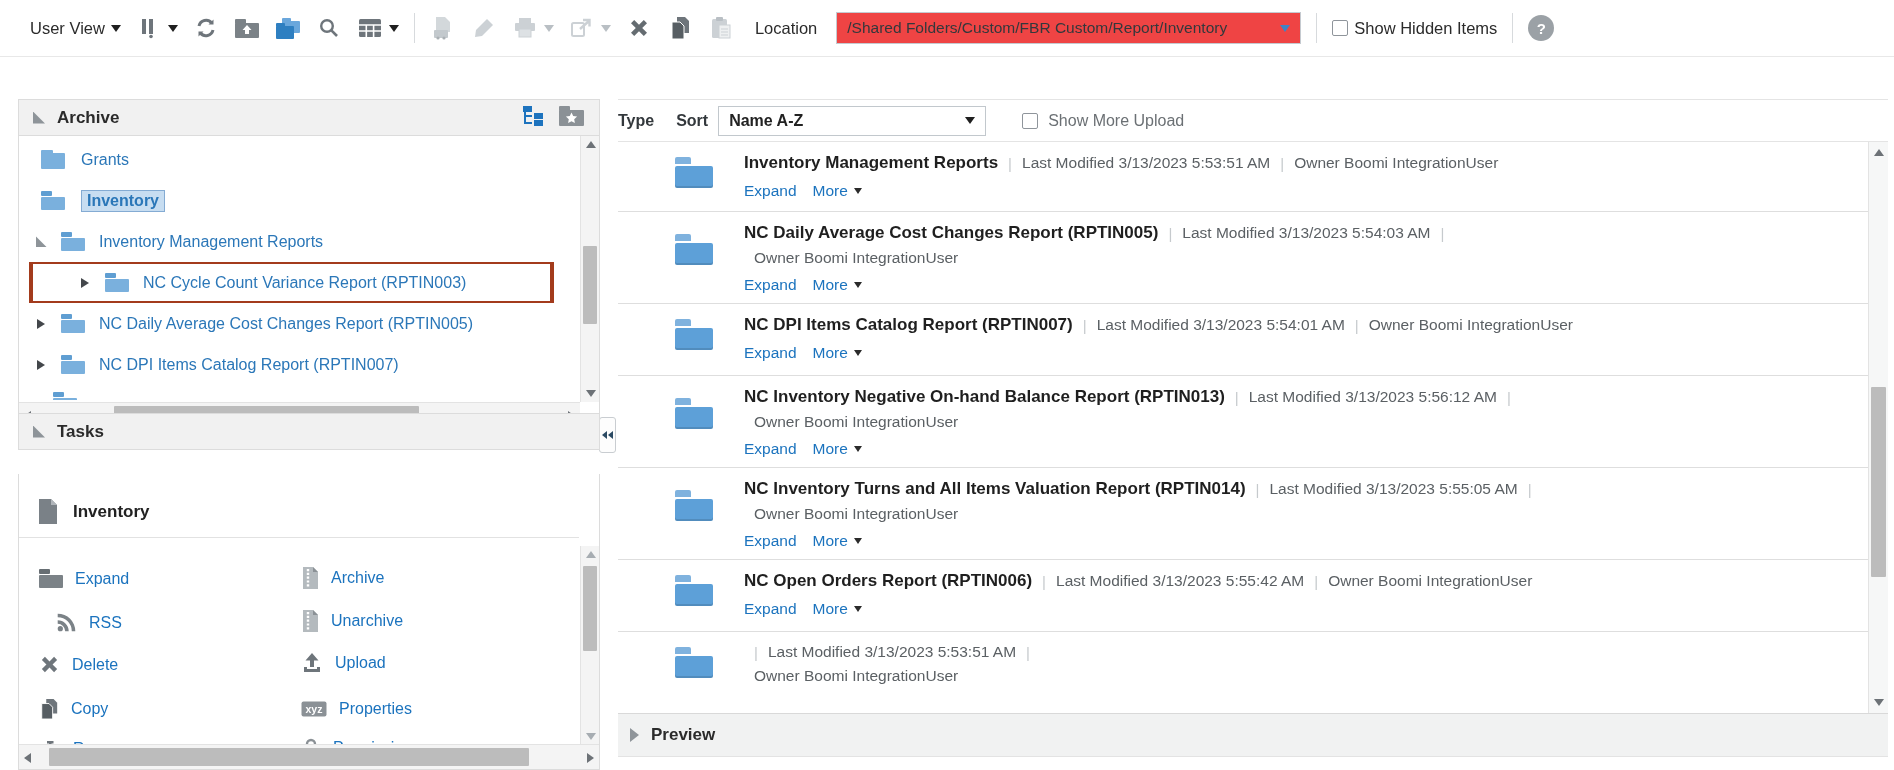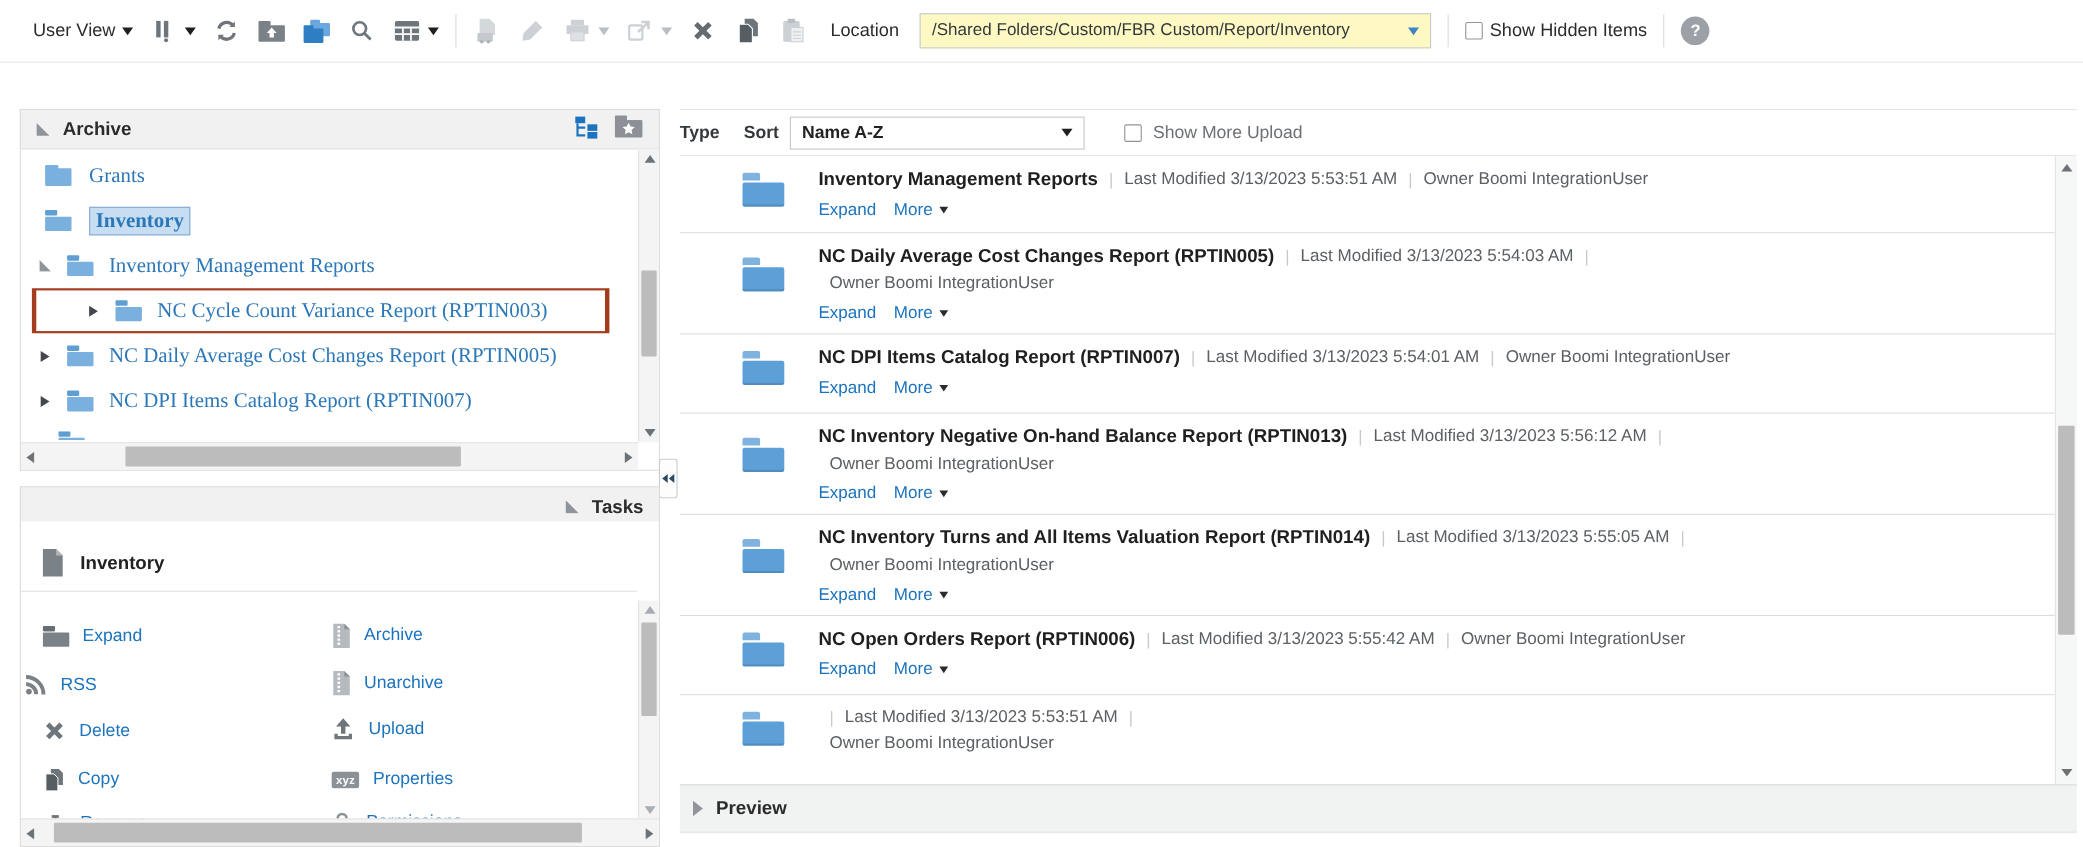--- a/index.html
+++ b/index.html
@@ -28,33 +28,33 @@
   .bfolder::after { content:"";position:absolute;left:0;top:9px;width:38px;height:22px;background:#5da0d8;border-radius:2px;box-shadow:inset 0 -2px 0 rgba(0,0,0,.12); }
   .gfolder { position:relative;width:24px;height:19px;flex:none; }
   .gfolder::before { content:"";position:absolute;left:0;top:0;width:11px;height:5px;background:#676e73;border-radius:1px; }
   .gfolder::after { content:"";position:absolute;left:0;top:6px;width:24px;height:13px;background:#7b8287;border-radius:1px; }
 
   
   #toolbar { position:absolute;left:0;top:0;width:1894px;height:57px;display:flex;align-items:center;padding:0 22px 0 30px;gap:15px;border-bottom:1px solid #e8e8e8;background:#fff; }
   .tb-btn { display:flex;align-items:center;gap:6px;cursor:default; }
   .tb-label { font-size:16.5px;color:#2b2b2b; }
   .tb-ico { display:flex;align-items:center;justify-content:center;width:26px;height:26px;flex:none; }
-  #loc-box { width:465px;height:32px;border:1px solid #c5cad0;display:flex;align-items:center;padding:0 10px;background:#fef9c3;margin-left:4px; }
+  #loc-box { width:465px;height:32px;border:1px solid #c5cad0;display:flex;align-items:center;padding:0 10px;background:#ef4444;margin-left:4px; }
   #loc-box .loc-text { font-size:15.5px;color:#33383c;white-space:nowrap;overflow:hidden;flex:1; }
   #help-btn { width:26px;height:26px;border-radius:50%;background:#9ba1a6;color:#fff;font-weight:bold;font-size:15px;display:flex;align-items:center;justify-content:center; }
 
   
   .panel-hdr { position:absolute;left:18px;width:582px;height:37px;background:#f1f1f1;border:1px solid #dcdcdc;display:flex;align-items:center;gap:12px;padding:0 14px; }
   .panel-hdr .ttl { font-size:17px;font-weight:bold;color:#2b2b2b; }
   #folders-hdr { top:99px; }
-  #tasks-hdr { top:442px;justify-content:flex-end; }
+  #tasks-hdr { top:413px; }
 
   #tree-box { position:absolute;left:18px;top:136px;width:582px;height:292px;background:#fff;border:1px solid #dcdcdc;border-top:none;overflow:hidden; }
   .trow { display:flex;align-items:center;height:41px;white-space:nowrap;overflow:hidden; }
-  .trow .lbl { font-size:19px;color:#2b77b8;margin-left:14px;font-family:Liberation Serif, serif; }
+  .trow .lbl { font-size:16px;color:#2b77b8;margin-left:14px; }
   .lvl0 { padding-left:22px; } .lvl0 .lbl { margin-left:16px; }
   .lvl1 { padding-left:12px; }
   .lvl2 { padding-left:56px; }
   .caret-box { width:20px;display:flex;justify-content:center;flex:none;margin-right:10px; }
   .sel-lbl { background:#c7ddf1;border:1px solid #84abd3;color:#17508d;font-weight:bold;padding:1px 5px; }
   .annot-row { position:relative; }
   .annot-box { position:absolute;left:10px;right:45px;top:-2px;bottom:-2px;border:4px solid #a33b1c;pointer-events:none; }
   #tree-partial { position:absolute;left:34px;bottom:27px;height:8px;width:26px;overflow:hidden; }
 
   
@@ -333,21 +333,21 @@
     <span class="tl">Expand</span>
   </div>
   <div class="task-link" style="left:282px;top:92px">
     <svg width="18" height="24" viewBox="0 0 18 24">
         <path d="M2 1h10l5 5v17H2z" fill="#b4babe"></path>
         <path d="M12 1l5 5h-5z" fill="#8b9196"></path>
         <path d="M7 3v18" stroke="#fff" stroke-width="2.4" stroke-dasharray="2.2 1.6"></path>
       </svg>
     <span class="tl">Archive</span>
   </div>
-  <div class="task-link" style="left:3px;top:138px">
+  <div class="task-link" style="left:37px;top:138px">
     <svg width="21" height="21" viewBox="0 0 21 21">
         <circle cx="4.3" cy="16.7" r="2.6" fill="#7b8287"></circle>
         <path d="M1.7 8.2a11 11 0 0 1 11 11h-3.5a7.6 7.6 0 0 0-7.5-7.5z" fill="#7b8287"></path>
         <path d="M1.7 1.7a17.6 17.6 0 0 1 17.6 17.6h-3.5A14.1 14.1 0 0 0 1.7 5.2z" fill="#7b8287"></path>
       </svg>
     <span class="tl">RSS</span>
   </div>
   <div class="task-link" style="left:282px;top:135px">
     <svg width="18" height="24" viewBox="0 0 18 24">
         <path d="M2 1h10l5 5v17H2z" fill="#b4babe"></path>

